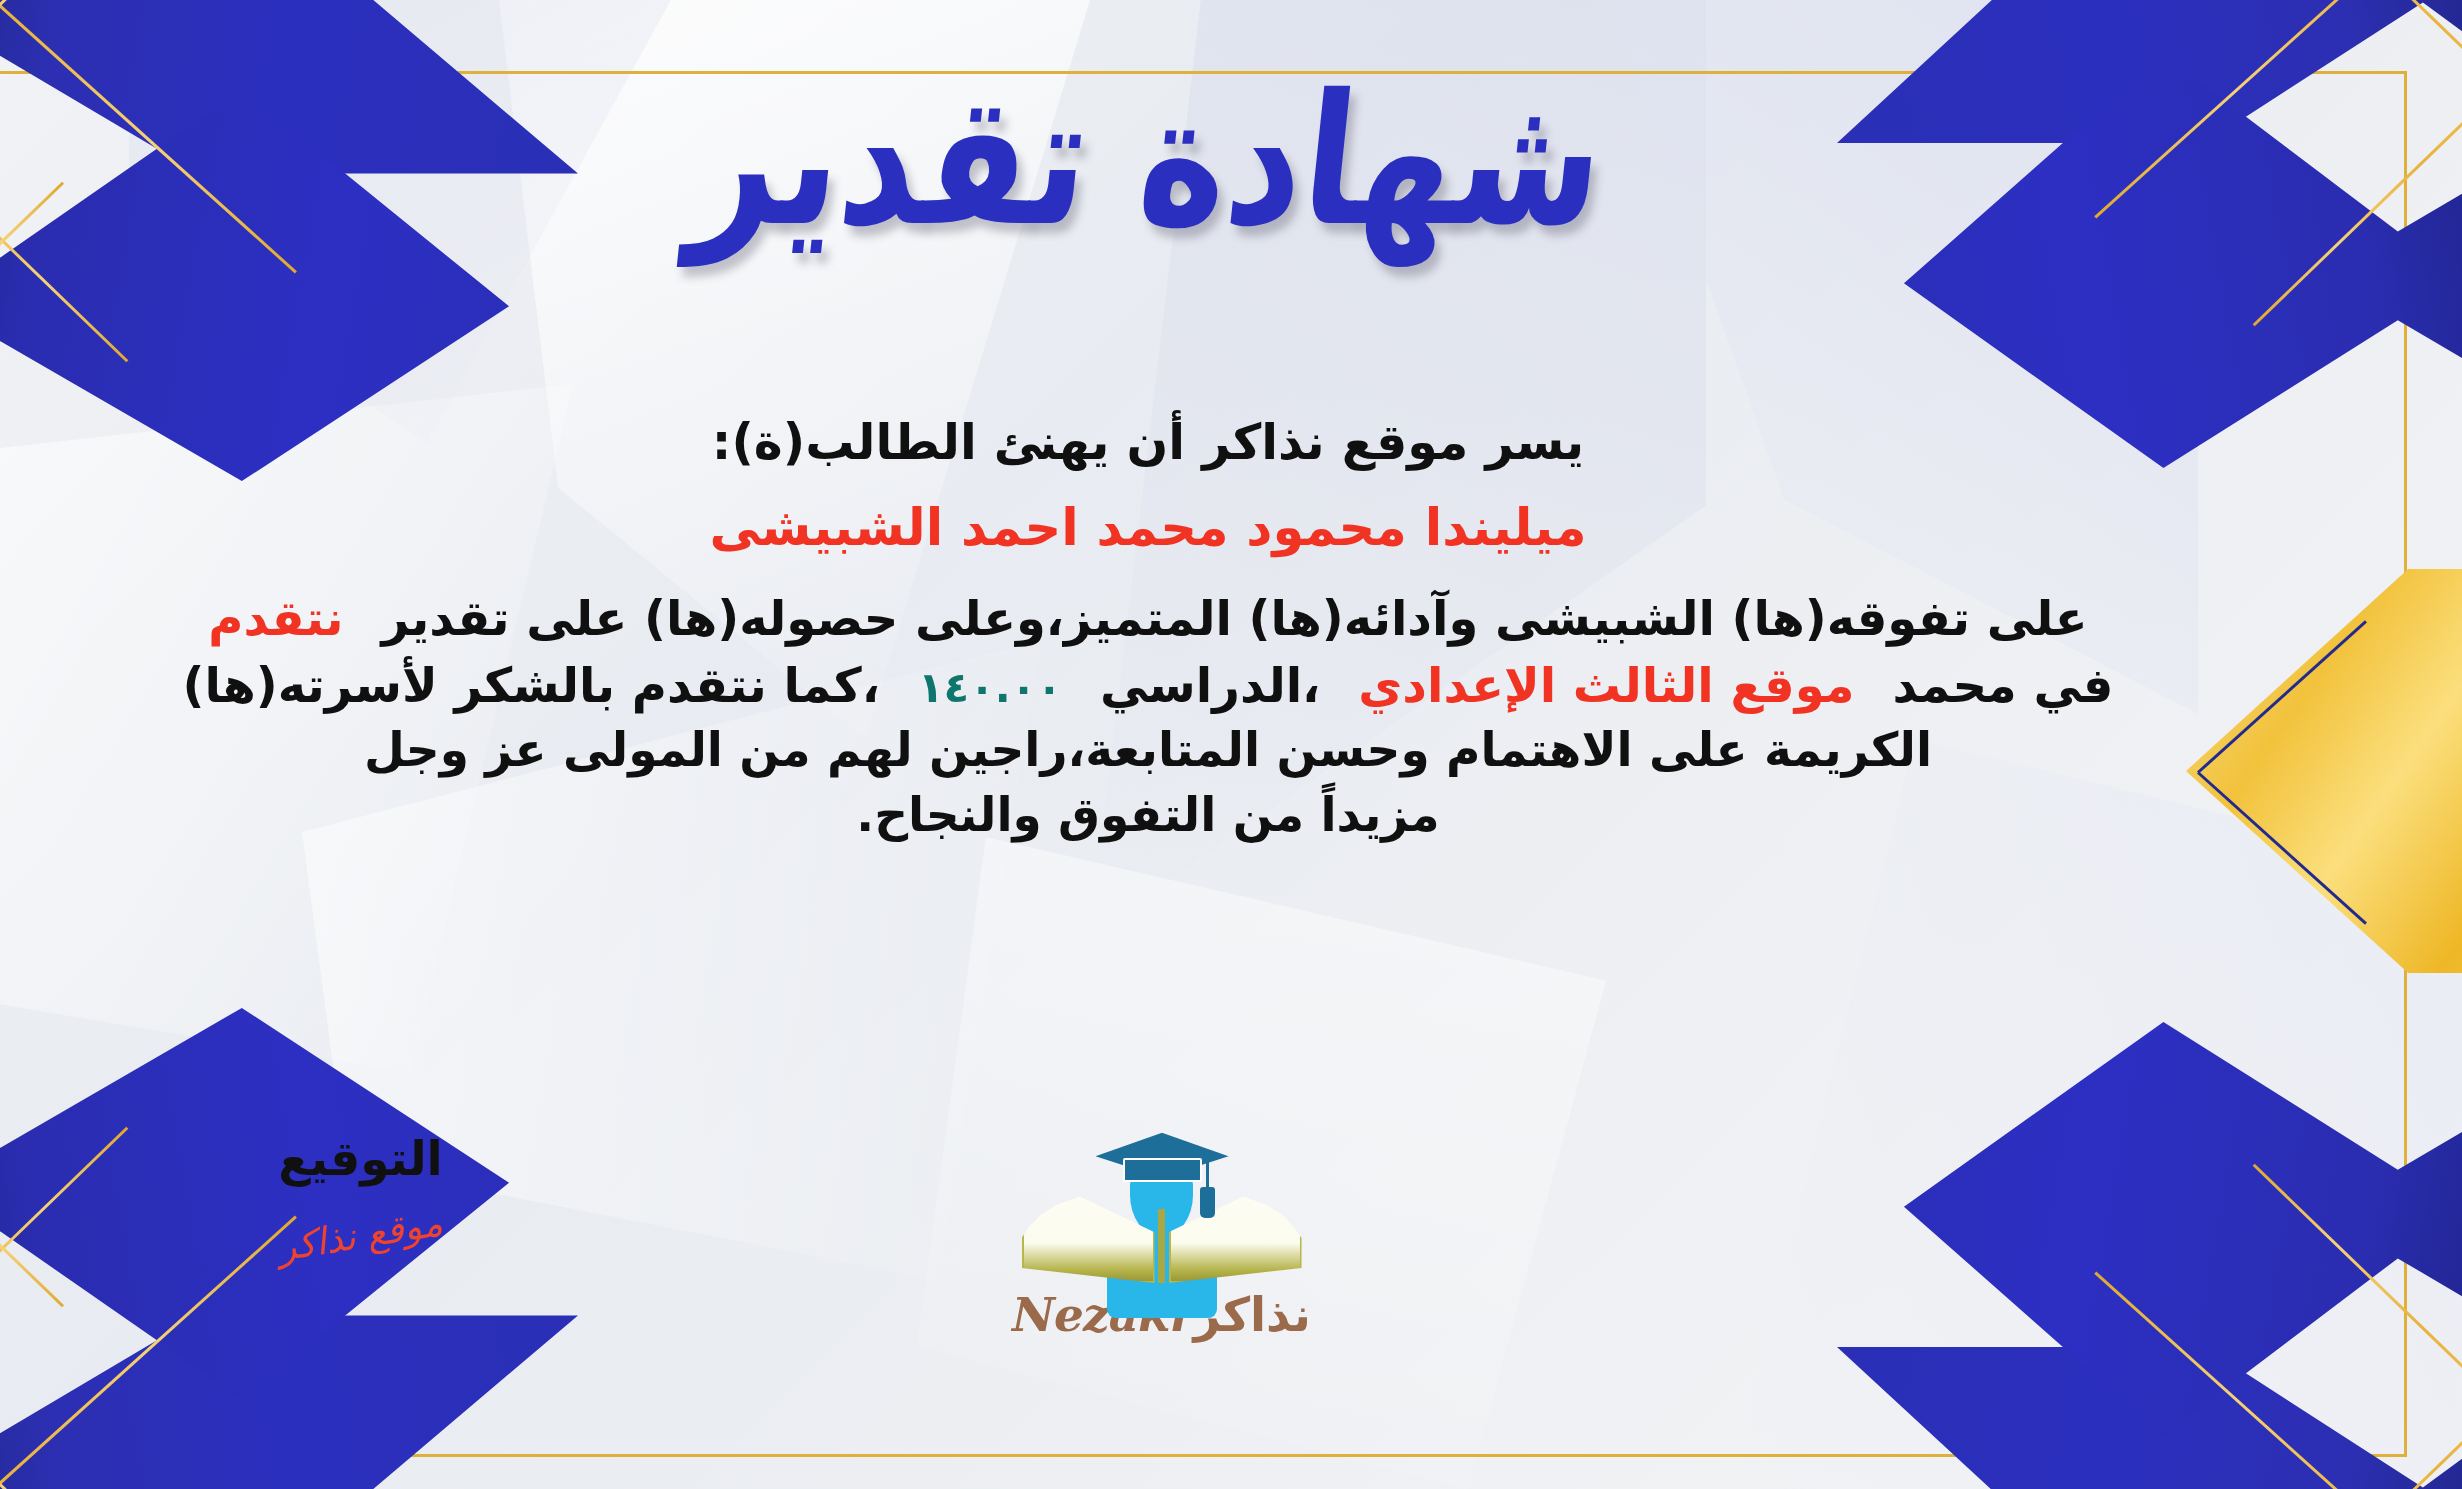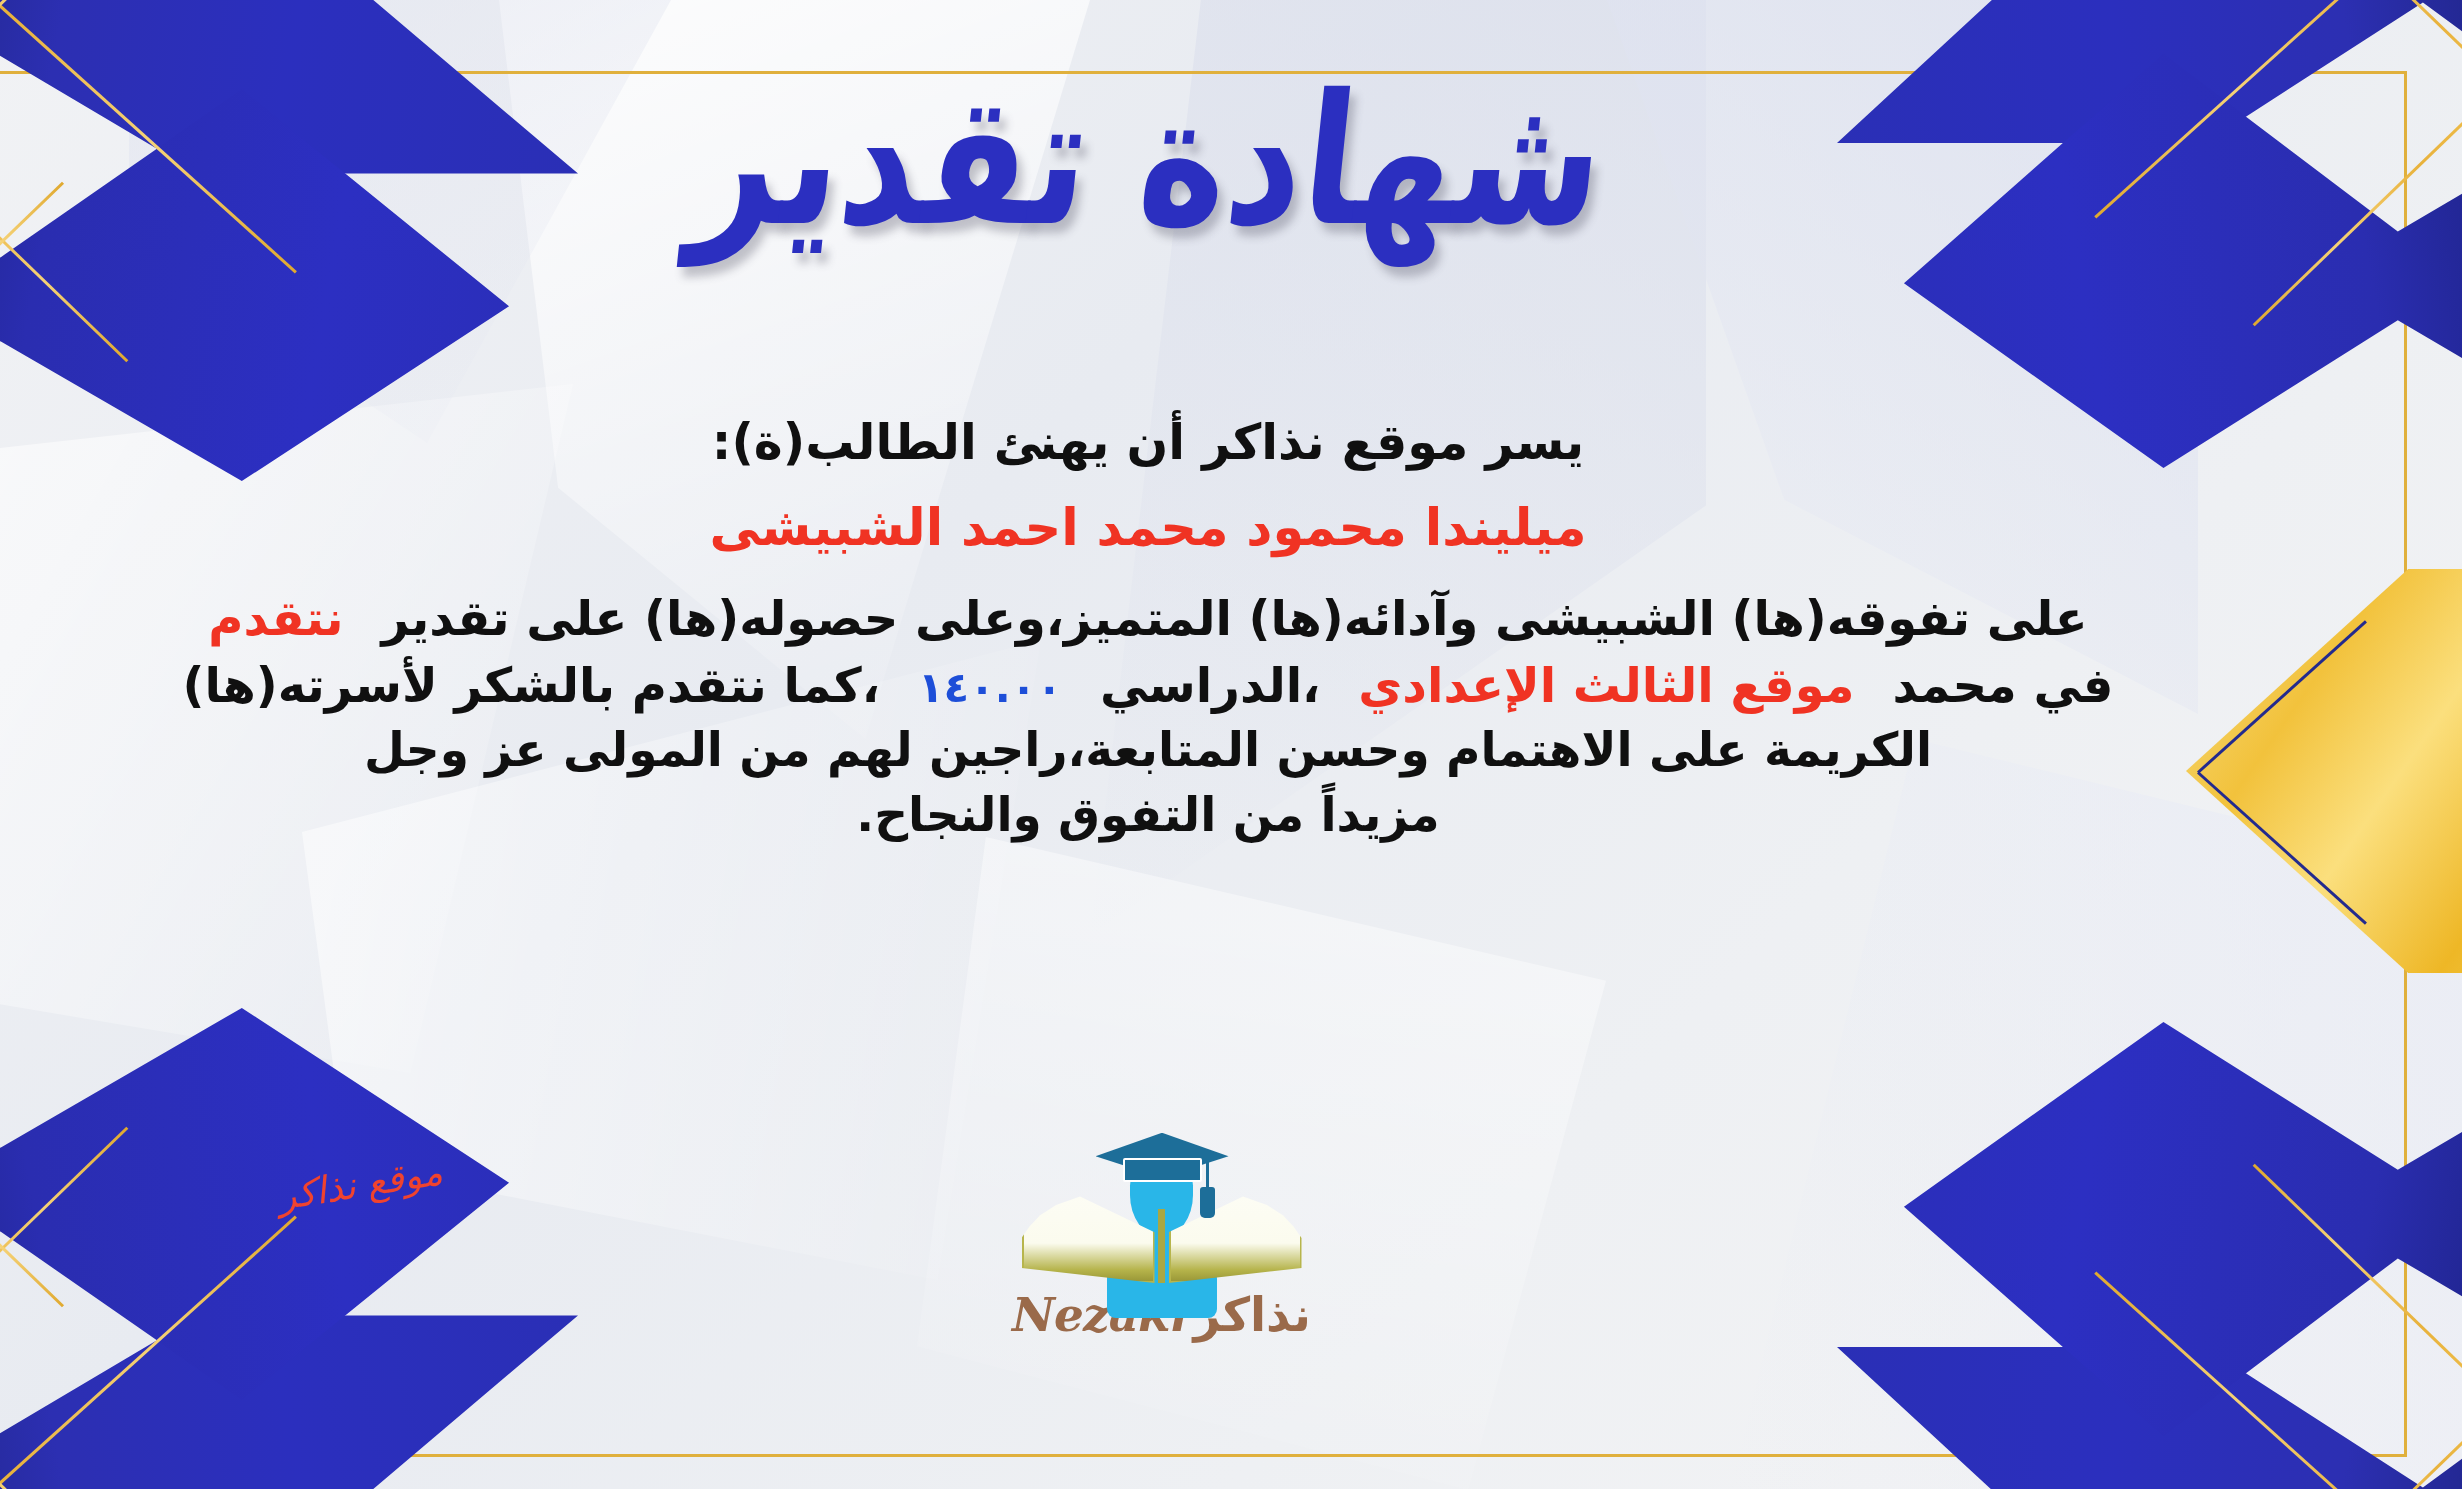--- a/index.html
+++ b/index.html
@@ -169,21 +169,21 @@
   }
   .line.intro   { font-size: 49px; margin-bottom: 16.7px; }
   .line.name    { font-size: 51px; color: #f03323; margin-bottom: 21.7px; }
   .line.p1      { font-size: 48px; }
   .line.p2      { font-size: 48px; }
   .line.p3      { font-size: 47px; }
   .line.p4      { font-size: 47px; }
 
   .hl { color: #f03323; }
   .sp { display: inline-block; width: 38px; }
-  .num { color: #1d4ed8; font-size: 42px; letter-spacing: 1px; margin-top: 20px; }
+  .num { color: #0f766e; font-size: 42px; letter-spacing: 1px; margin-top: 20px; }
 
   
   .sign-block {
     position: absolute;
     left: 374px;
     top: 1133px;
     width: 305px;
     text-align: center;
     direction: rtl;
   }
@@ -410,20 +410,21 @@
     <div class="line p2">
       <span>في محمد</span><span class="sp"></span><span class="hl">موقع الثالث الإعدادي</span><span class="sp"></span><span>،الدراسي</span><span class="sp"></span><span class="hl num">١٤٠.٠٠</span><span class="sp"></span><span>،كما نتقدم بالشكر لأسرته(ها)</span>
     </div>
 
     <div class="line p3">الكريمة على الاهتمام وحسن المتابعة،راجين لهم من المولى عز وجل</div>
 
     <div class="line p4">مزيداً من التفوق والنجاح.</div>
   </div>
 
   <div class="sign-block">
+    <div class="sign-label">التوقيع</div>
     <div class="sign-mark">موقع نذاكر</div>
   </div>
 
   <div class="logo-block">
     <div class="logo-art">
       <div class="cap-board"></div>
       <div class="cap-band"></div>
       <div class="cap-tassel-cord"></div>
       <div class="cap-tassel"></div>
       <div class="grad-head"></div>

